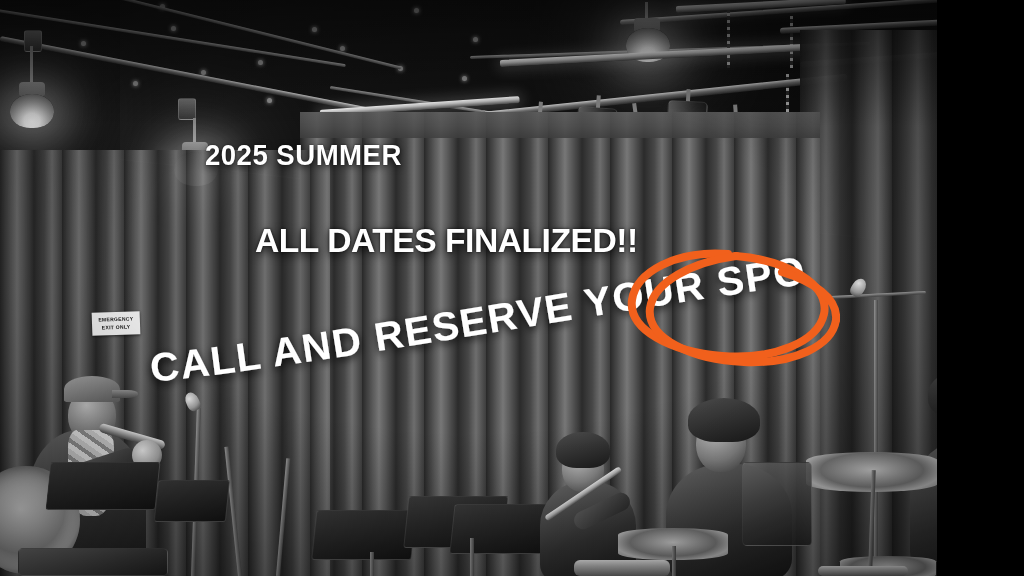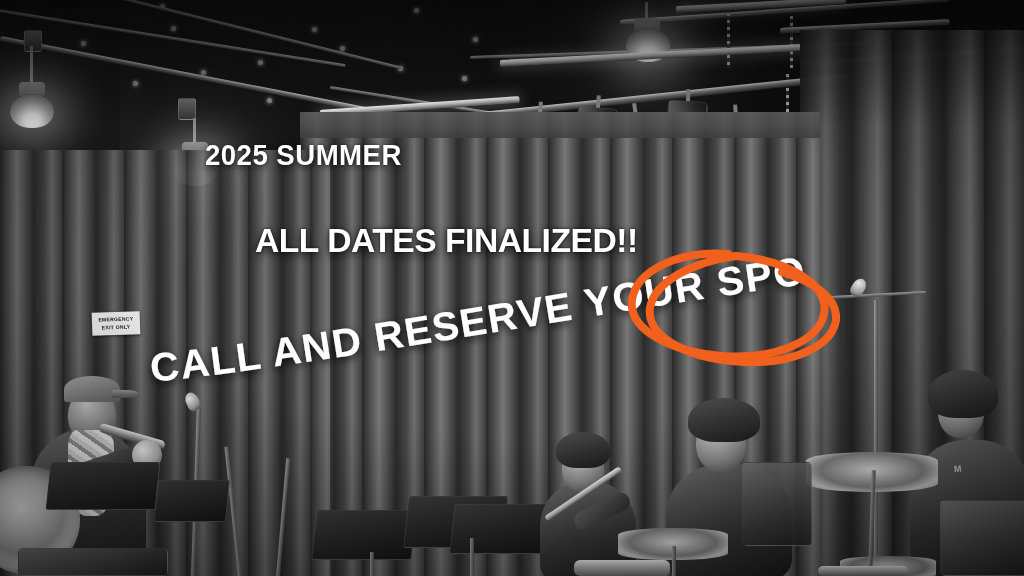--- a/index.html
+++ b/index.html
@@ -2,21 +2,21 @@
 <html><head>
 <meta charset="utf-8">
 <style>
   * { margin:0; padding:0; box-sizing:border-box; }
   html,body { background:#000; }
   body {
     width:1024px; height:576px; overflow:hidden; position:relative;
     font-family:"Liberation Sans", sans-serif;
   }
   #poster {
-    position:absolute; inset:0; width:1024px; height:576px;
+    position:absolute; inset:0; width:937px; height:576px;
     overflow:hidden; background:#0a0a0a;
   }
 
   
   .photo { position:absolute; inset:0; filter:grayscale(1); }
 
   
   .ceiling {
     position:absolute; left:0; top:0; width:1024px; height:200px;
     background:

